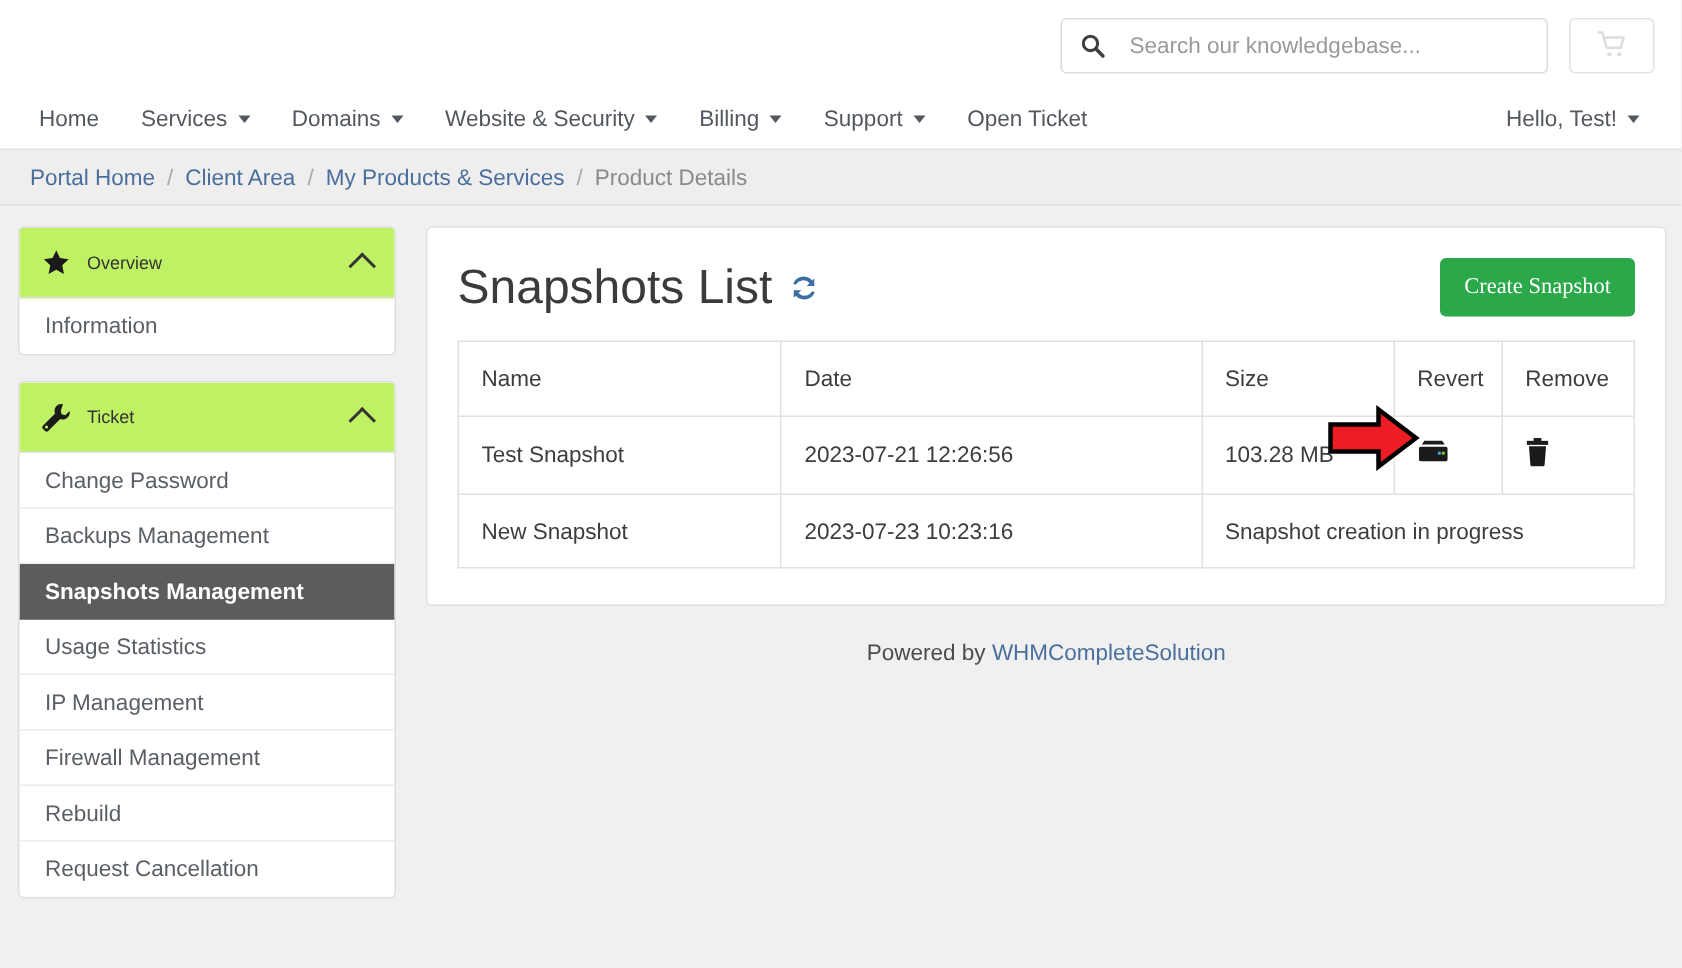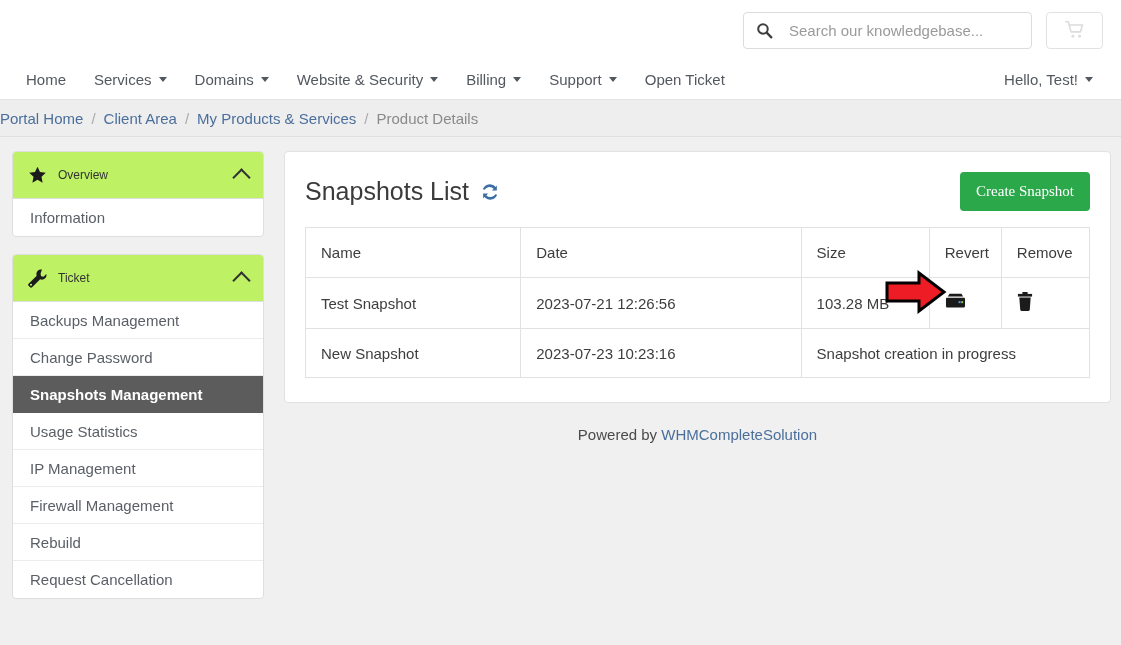--- a/index.html
+++ b/index.html
@@ -50,21 +50,21 @@
   .gear-gray { position: absolute; right: 0px; top: 0px; }
   .gear-green { position: absolute; left: 0px; top: 10px; }
 
   .header-right {
     margin-left: auto;
     display: flex;
     align-items: center;
     gap: 14px;
   }
   .search-box {
-    width: 289px;
+    width: 325px;
     height: 37px;
     border: 1px solid #dcdcdc;
     border-radius: 4px;
     display: flex;
     align-items: center;
     padding: 0 12px;
     background: #fff;
   }
   .search-box .s-icon { margin-right: 14px; display: flex; }
   .search-box input {
@@ -117,21 +117,21 @@
     margin-left: 7px;
   }
   .nav-user { margin-left: auto; display: flex; align-items: center; color: #53585f; font-size: 15px; padding-right: 10px; cursor: pointer;}
 
   
   .breadcrumb {
     background: #eeeeee;
     height: 37px;
     display: flex;
     align-items: center;
-    padding: 0 0;
+    padding: 0 20px;
     font-size: 15px;
     border-bottom: 1px solid #e0e0e0;
   }
   .bc-link { color: #4b6f9c; cursor: pointer; }
   .bc-sep { color: #aaa; margin: 0 8px; }
   .bc-current { color: #8a8a8a; }
 
   
   .page { display: flex; padding: 14px 10px 0 10px; align-items: flex-start; }
 
@@ -190,21 +190,21 @@
     border-radius: 4px;
     padding: 20px 20px 24px 20px;
     position: relative;
   }
   .card-head {
     display: flex;
     align-items: center;
     margin-bottom: 16px;
   }
   .card-title {
-    font-size: 25px;
+    font-size: 32px;
     color: #3b3b3b;
     display: flex;
     align-items: center;
   }
   .refresh-icon { margin-left: 11px; display: flex; align-items: center; cursor: pointer; }
   .btn-create {
     margin-left: auto;
     background: #2aa84a;
     color: #ffffff;
     border: 0;
@@ -350,24 +350,24 @@
       <div class="panel-head">
         <span class="ph-icon">
           <svg width="19" height="19" viewBox="0 0 20 20">
             <path fill="#1b1b1b" d="M14.7 0.6c-2.9-.8-5.9 1.4-5.9 4.6 0 .7.1 1.3.4 1.9L.6 15.6c-.6.6-.6 1.5 0 2.1l1.6 1.6c.6.6 1.5.6 2.1 0l8.5-8.5c.6.2 1.2.4 1.9.4 3.2 0 5.4-3 4.6-5.9l-2.9 2.9-2.6-.6-.6-2.6zM3.2 17.6a1.1 1.1 0 110-2.2 1.1 1.1 0 010 2.2z"></path>
           </svg>
         </span>
         <span>Ticket</span>
         <span class="chev"></span>
       </div>
       <div class="list-item">
+        <span>Change Password</span>
+      </div>
+      <div class="list-item">
         <span>Backups Management</span>
-      </div>
-      <div class="list-item">
-        <span>Change Password</span>
       </div>
       <div class="list-item active">
         <span>Snapshots Management</span>
       </div>
       <div class="list-item">
         <span>Usage Statistics</span>
       </div>
       <div class="list-item">
         <span>IP Management</span>
       </div>

